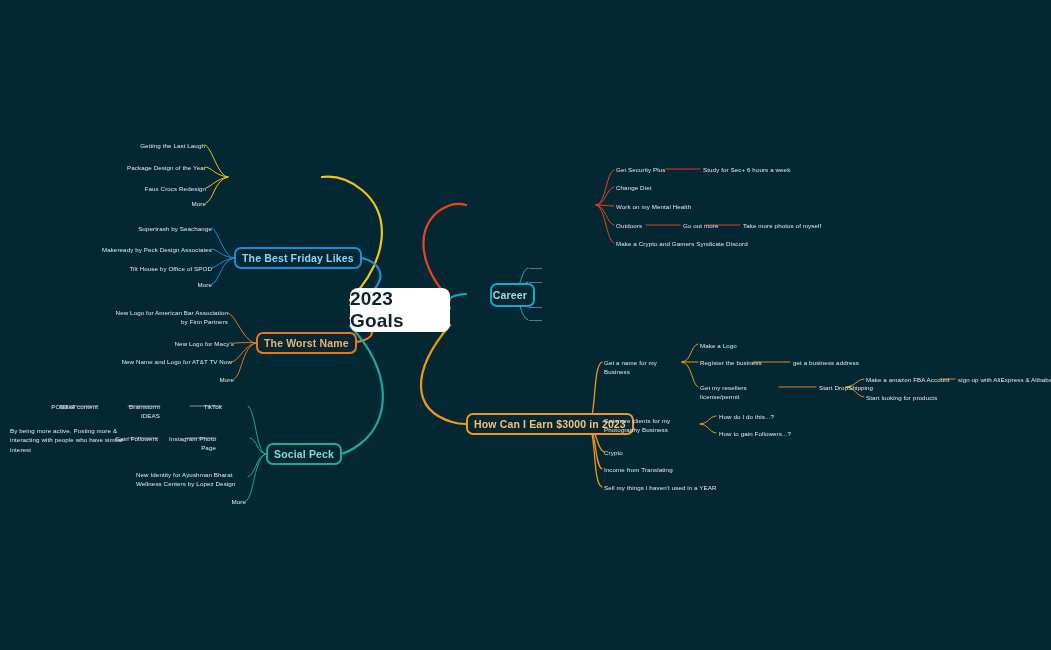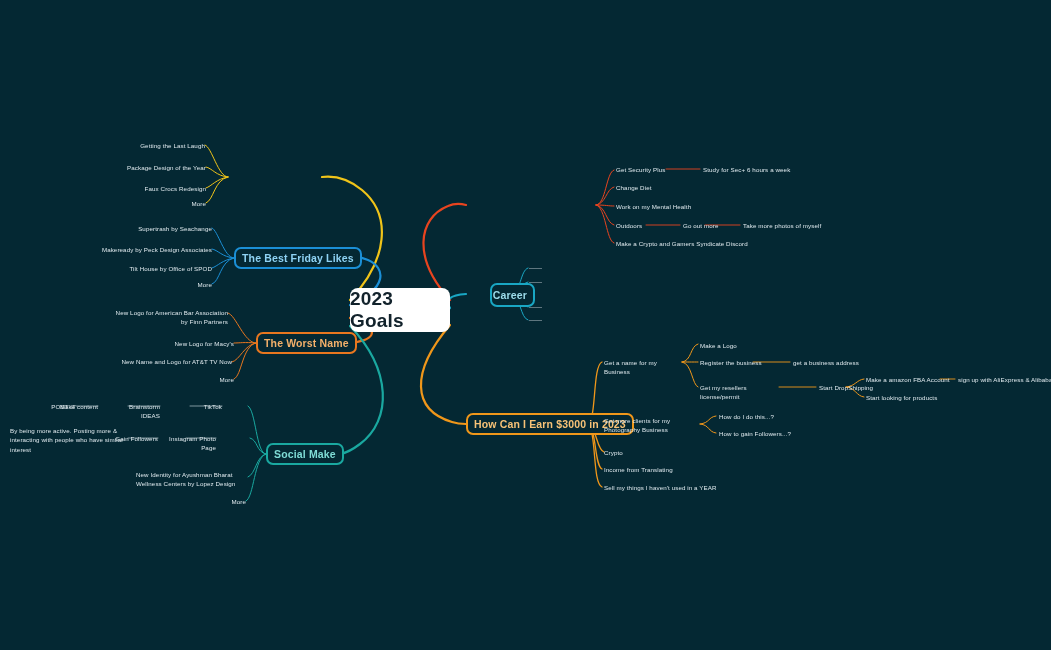--- a/index.html
+++ b/index.html
@@ -128,21 +128,21 @@
 
   <div class="node branch b-blue" style="left:234px;top:247px;height:22px;">
     <span>The Best Friday Likes</span>
   </div>
 
   <div class="node branch b-orange" style="left:256px;top:332px;height:22px;">
     <span>The Worst Name</span>
   </div>
 
   <div class="node branch b-teal" style="left:266px;top:443px;height:22px;">
-    <span>Social Make</span>
+    <span>Social Peck</span>
   </div>
 
 
   <div class="node branch b-cyan" style="left:490px;top:283px;height:24px;width:45px;justify-content:flex-end;">
     <span>Career</span>
   </div>
 
   <div class="node branch b-amber" style="left:466px;top:413px;height:22px;">
     <span>How Can I Earn $3000 in 2023</span>
   </div>

